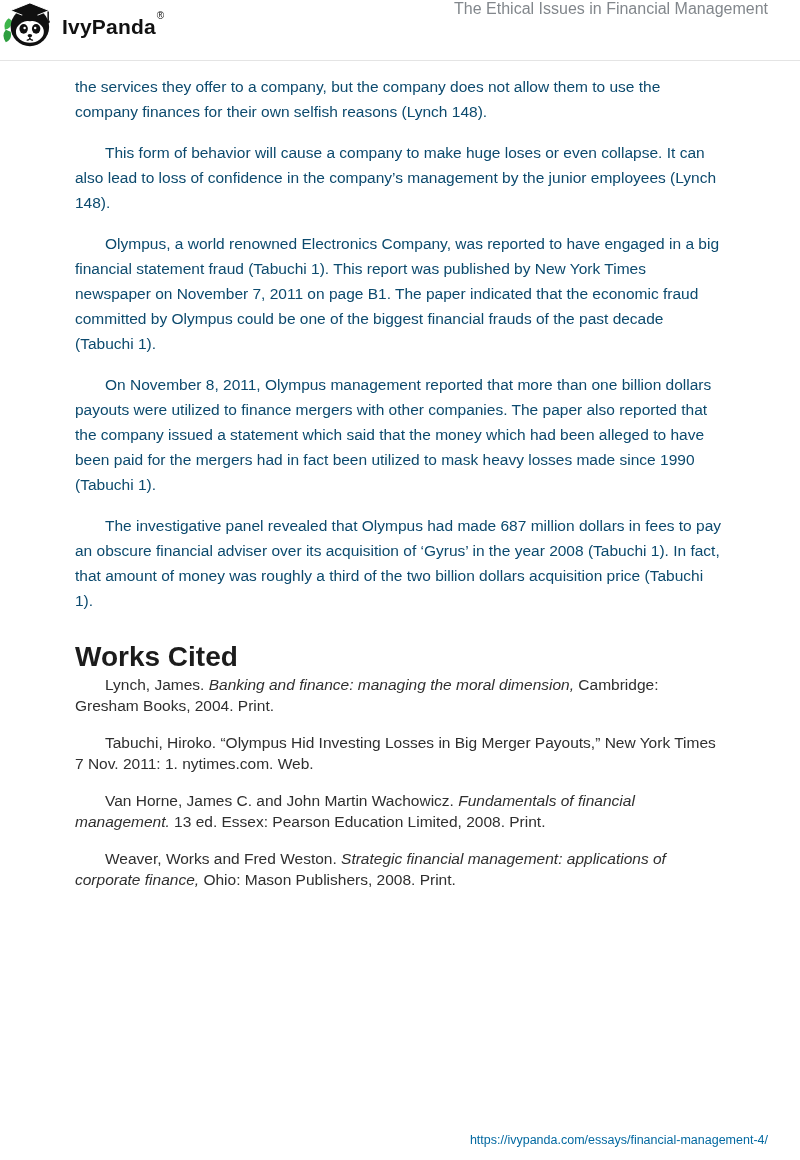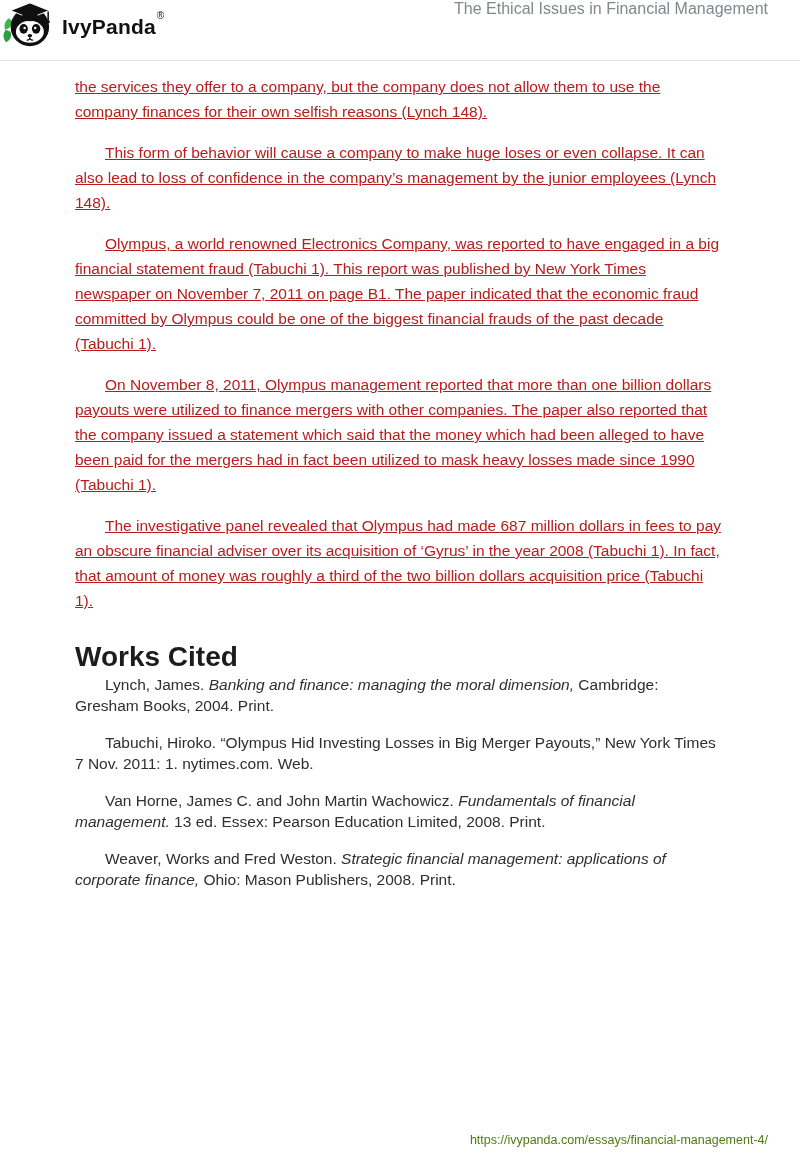--- a/index.html
+++ b/index.html
@@ -50,23 +50,22 @@
   }
 
   
   .content {
     padding: 13px 75px 0 75px;
   }
   .para {
     font-size: 15.5px;
     line-height: 25px;
     margin-bottom: 16px;
-    color: #b91c1c;
+    color: #0c4a6e;
     text-align: left;
-    text-decoration: underline;
   }
   .para.indent { text-indent: 30px; }
 
   .works-heading {
     font-size: 28px;
     line-height: 34px;
     font-weight: 700;
     color: #1c1c1c;
     margin-top: 27px;
   }
@@ -78,21 +77,21 @@
     color: #2f2f2f;
   }
   .citation .it { font-style: italic; }
 
   
   .footer {
     position: absolute;
     bottom: 13px;
     right: 32px;
     font-size: 12.5px;
-    color: #4d7c0f;
+    color: #0369a1;
     margin-top: 16px;
   }
 
   .logo-icon { display: block; }
 </style>
 </head>
 <body>
 
 <div class="header">
   <div class="brand">

